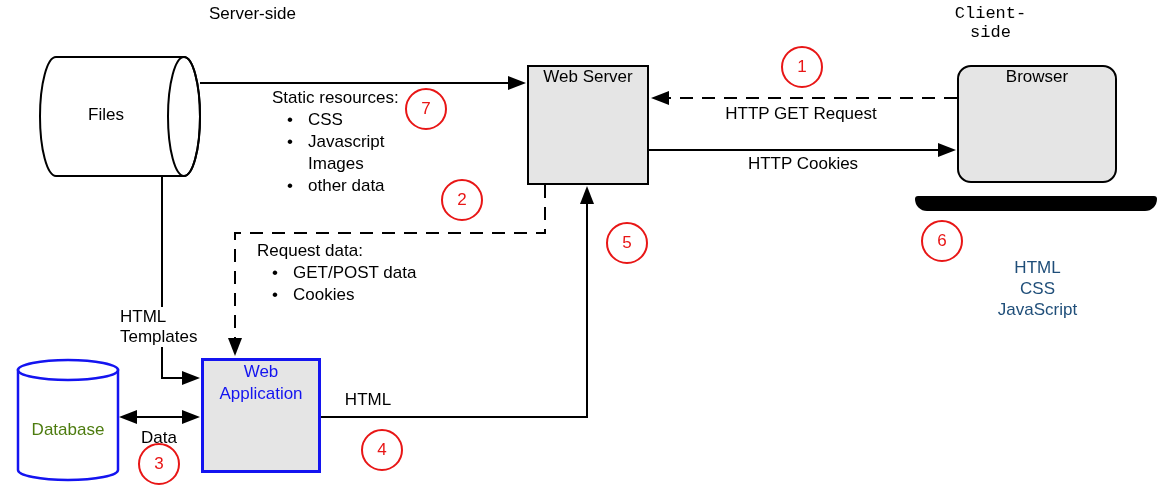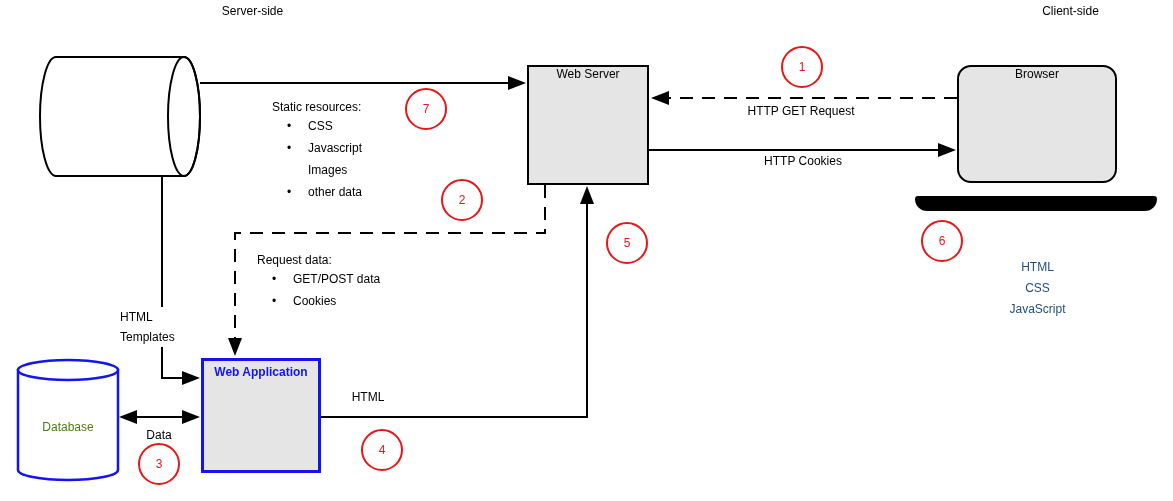--- a/index.html
+++ b/index.html
@@ -1,42 +1,42 @@
 <!DOCTYPE html>
 <html><head>
 <meta charset="utf-8">
 <style>
   html,body{margin:0;padding:0;background:#fff;}
   .stage{
     position:relative;width:1173px;height:501px;background:#fff;
-    font-family:"Liberation Sans",sans-serif;font-size:12px;color:#000;
+    font-family:"Liberation Sans",sans-serif;font-size:17px;color:#000;
     overflow:hidden;
   }
   .stage svg{position:absolute;left:0;top:0;}
   .label{position:absolute;}
   .center{text-align:center;}
   .node{
     position:absolute;border:2px solid #000;background:#e5e5e5;
     display:flex;align-items:flex-start;justify-content:center;
     box-sizing:border-box;text-align:center;
   }
   #web-server-box{left:527px;top:65px;width:122px;height:120px;}
   #browser-box{left:957px;top:65px;width:160px;height:118px;border-radius:14px;}
-  #web-app-box{left:201px;top:358px;width:120px;height:115px;border:3px solid #1414f0;color:#1414f0;padding:0 8px;line-height:22px;font-weight:bold;}
+  #web-app-box{left:201px;top:358px;width:120px;height:115px;border:3px solid #1414f0;color:#1414f0;padding:0 8px;line-height:22px;}
   #server-side-label{left:200px;top:4px;width:105px;}
-  #client-side-label{left:1018px;top:4px;width:105px;}
+  #client-side-label{left:938px;top:4px;width:105px;font-family:Liberation Mono, monospace;}
   #files-label{left:40px;top:105px;width:132px;}
   #database-label{left:18px;top:420px;width:100px;color:#4d7c0f;}
   #http-get-label{left:715px;top:104px;width:172px;}
   #http-response-label{left:732px;top:154px;width:142px;}
   #html-templates-label{left:118px;top:307px;background:#fff;line-height:20px;padding:0 2px;white-space:pre-line;}
   #data-label{left:138px;top:428px;width:42px;}
   #html-label{left:341px;top:390px;width:54px;}
   #client-stack{left:980px;top:257px;width:115px;line-height:21px;color:#1f4e79;}
-  .note{position:absolute;margin-top:12px;}
+  .note{position:absolute;}
   #static-note{left:272px;top:88px;}
   #request-note{left:257px;top:241px;}
   .note .note-title{margin:0 0 1px 0;}
   .note ul{list-style:none;margin:0;padding:0;line-height:22px;}
   .note li{position:relative;padding-left:36px;}
   .note li.bulleted::before{content:"\2022";position:absolute;left:15px;}
   .marker{
     position:absolute;width:42px;height:42px;box-sizing:border-box;
     border:2.5px solid #e81616;border-radius:50%;color:#e81616;
     display:flex;align-items:center;justify-content:center;
@@ -113,20 +113,21 @@
   <div class="node" id="web-server-box">
     <span>Web Server</span>
   </div>
   <div class="node" id="browser-box">
     <span>Browser</span>
   </div>
   <div class="node" id="web-app-box">
     <span>Web Application</span>
   </div>
 
+  <div class="label center" id="files-label">Files</div>
   <div class="label center" id="database-label">Database</div>
 
   <div class="label center" id="http-get-label">HTTP GET Request</div>
   <div class="label center" id="http-response-label">HTTP Cookies</div>
   <div class="label" id="html-templates-label">HTML
 Templates</div>
   <div class="label center" id="data-label">Data</div>
   <div class="label center" id="html-label">HTML</div>
 
   <div class="note" id="static-note">

